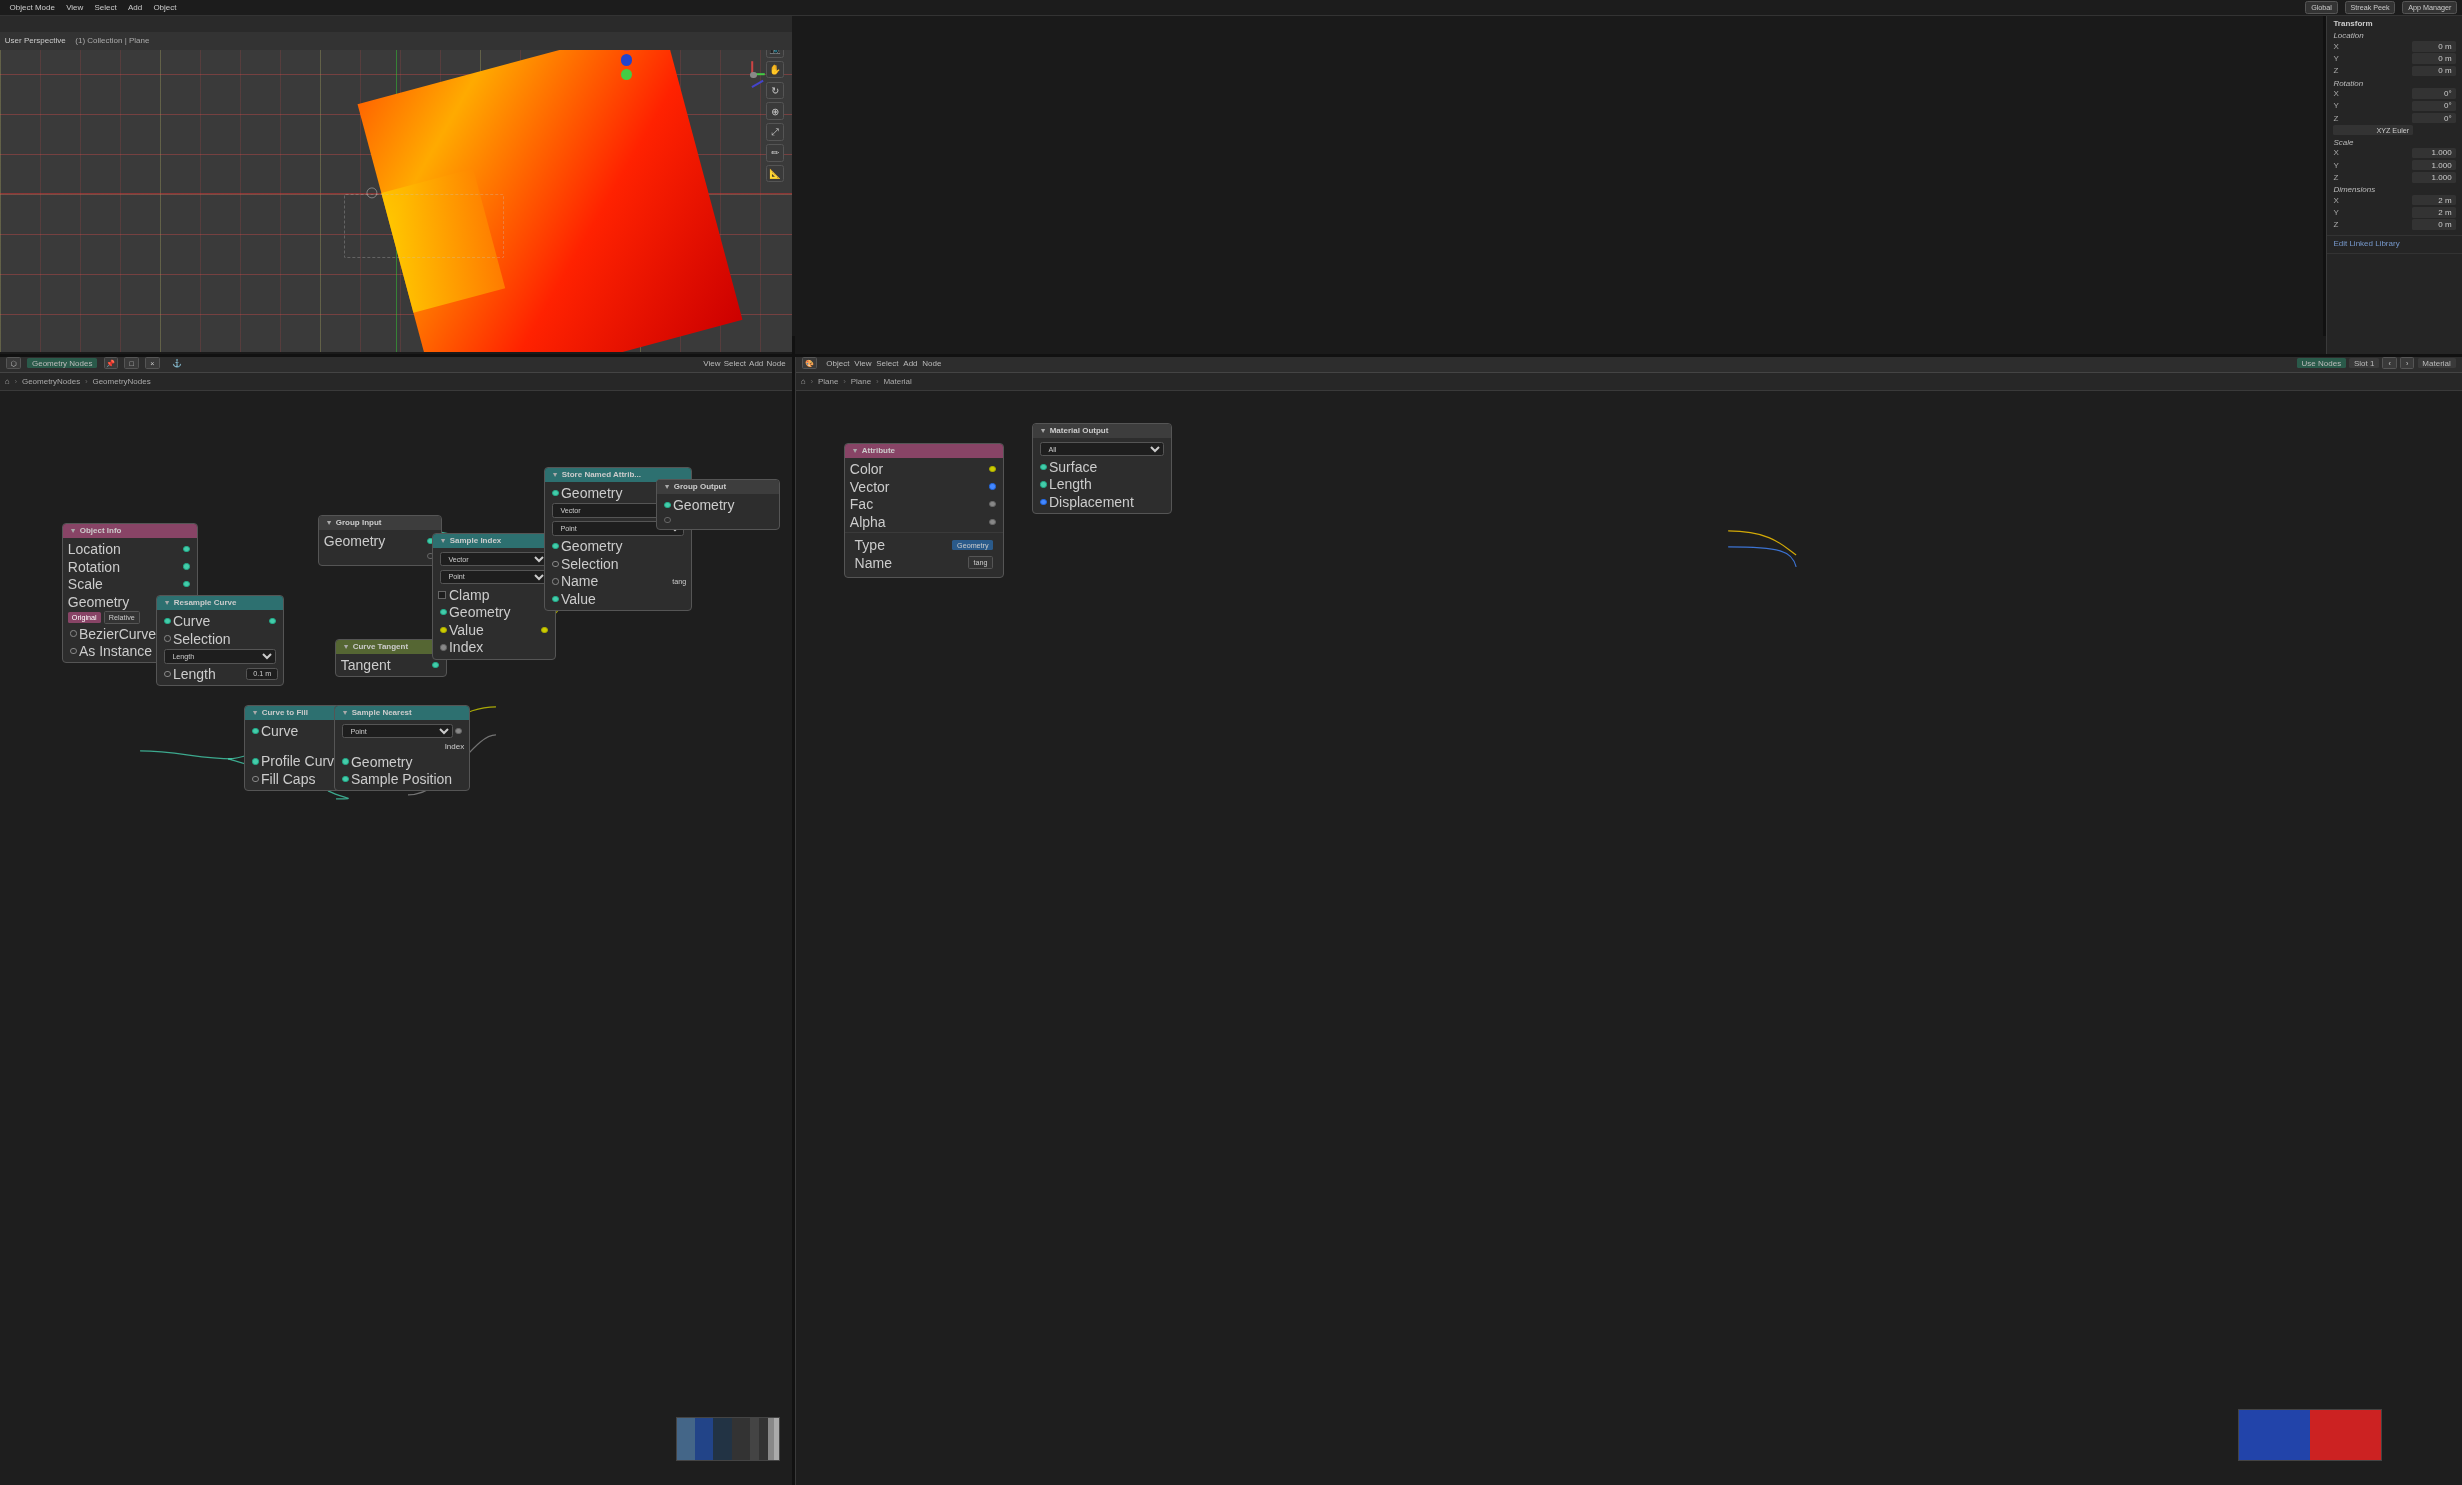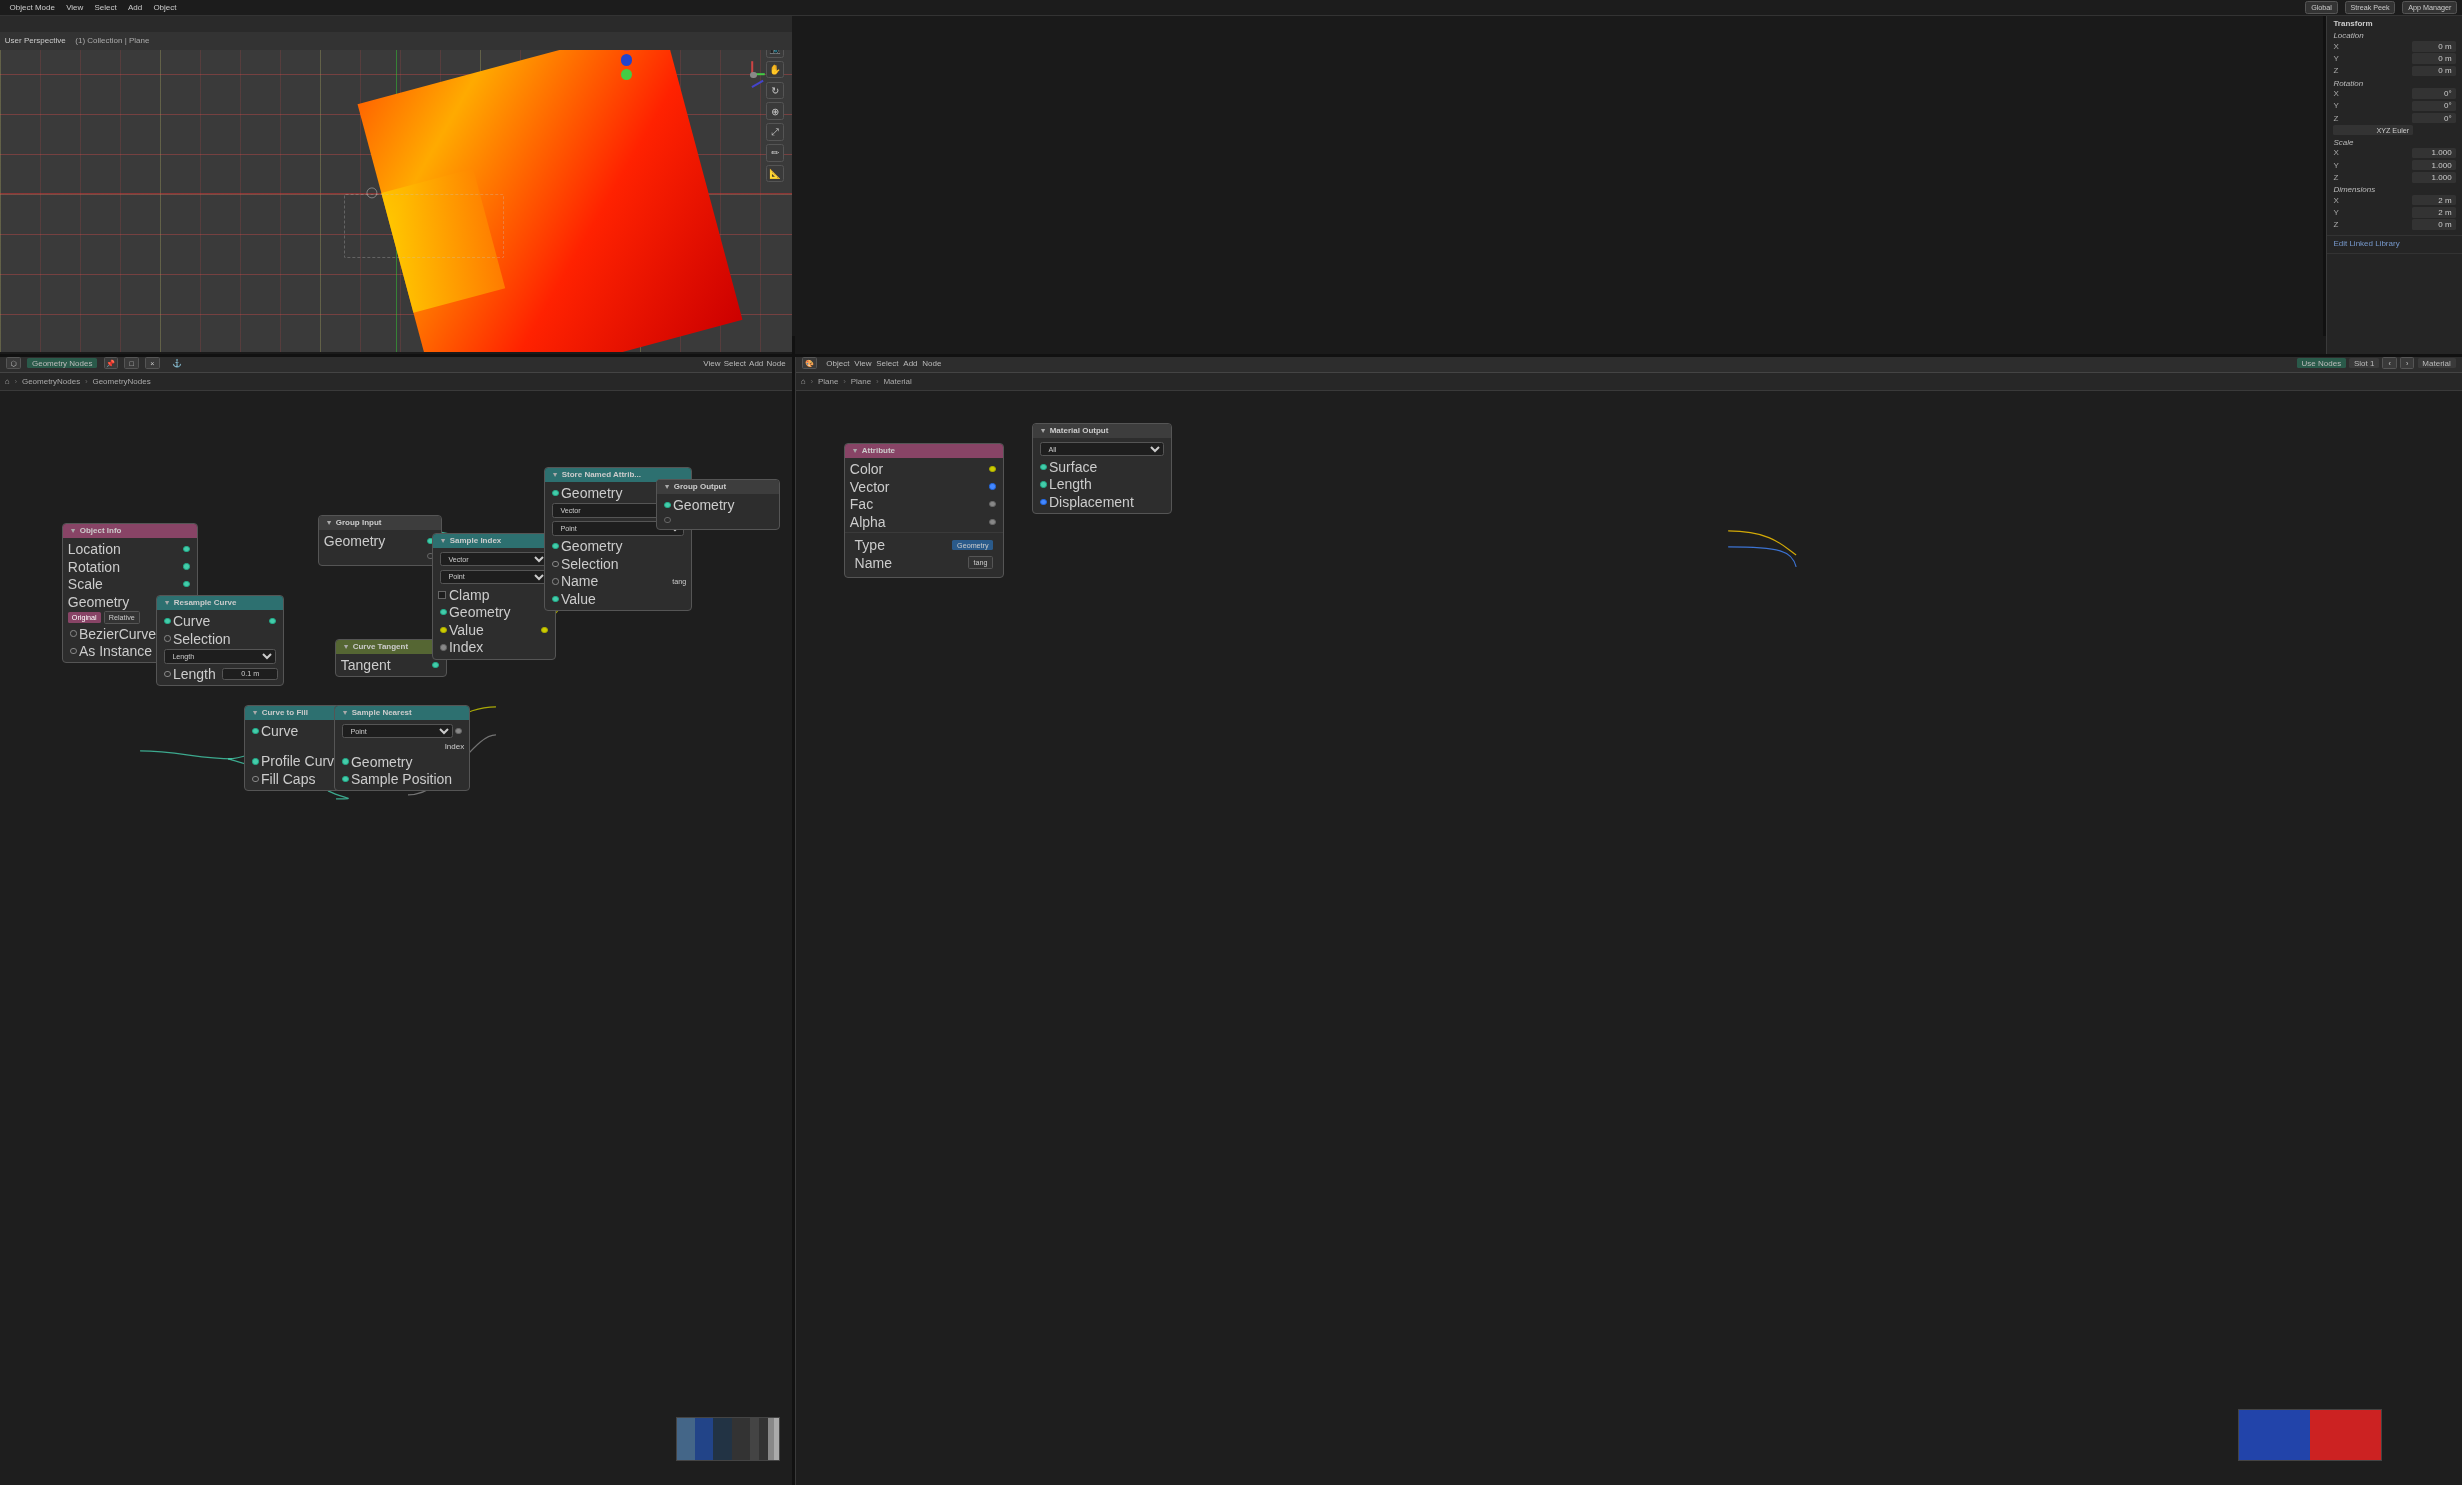--- a/index.html
+++ b/index.html
@@ -297,21 +297,21 @@
       margin: 0.8px 2.4px;
       flex: 1;
     }
     .node-input-field {
       background: #1e1e1e;
       border: 0.8px solid #555;
       border-radius: 2.4px;
       padding: 0.8px 3.2px;
       color: #ccc;
       font-size: 7.2px;
-      width: 56px;
+      width: 32px;
     }
     .checkbox {
       width: 8px;
       height: 8px;
       border: 0.8px solid #666;
       background: #1e1e1e;
       display: inline-block;
       margin-right: 3.2px;
     }
 

